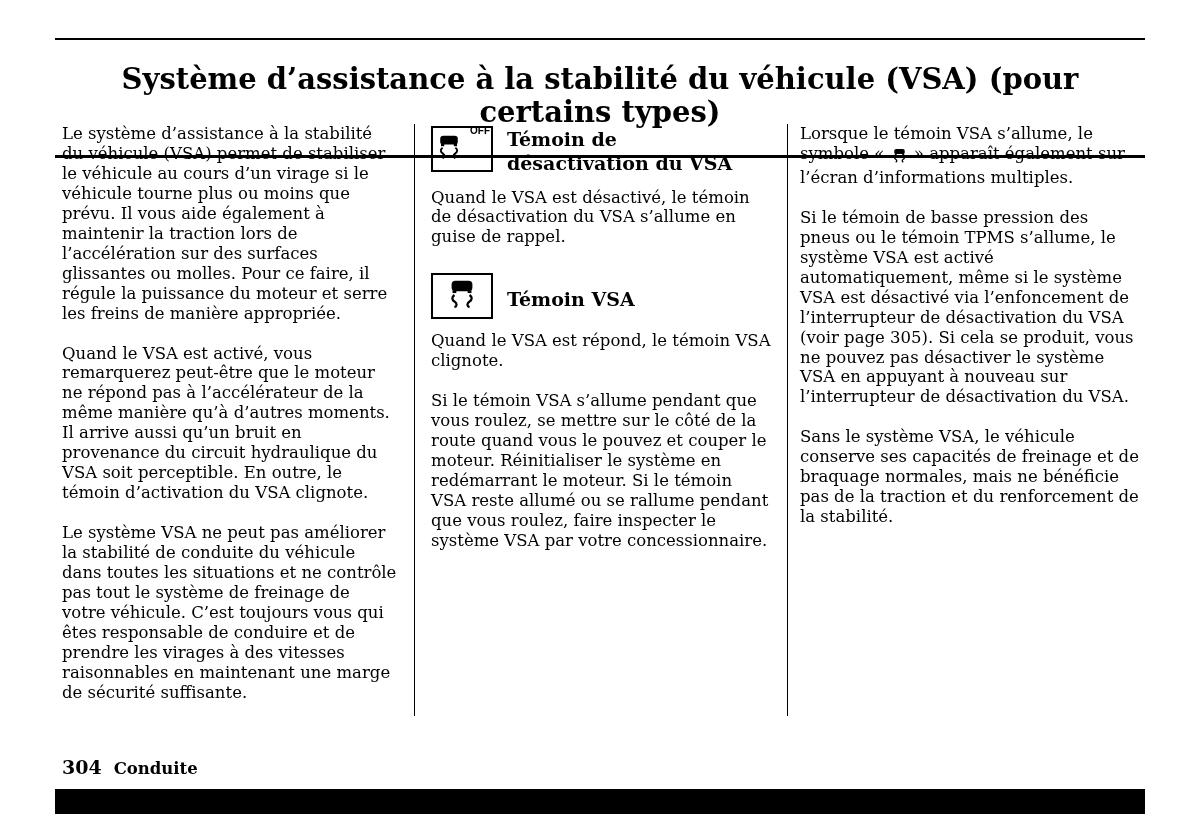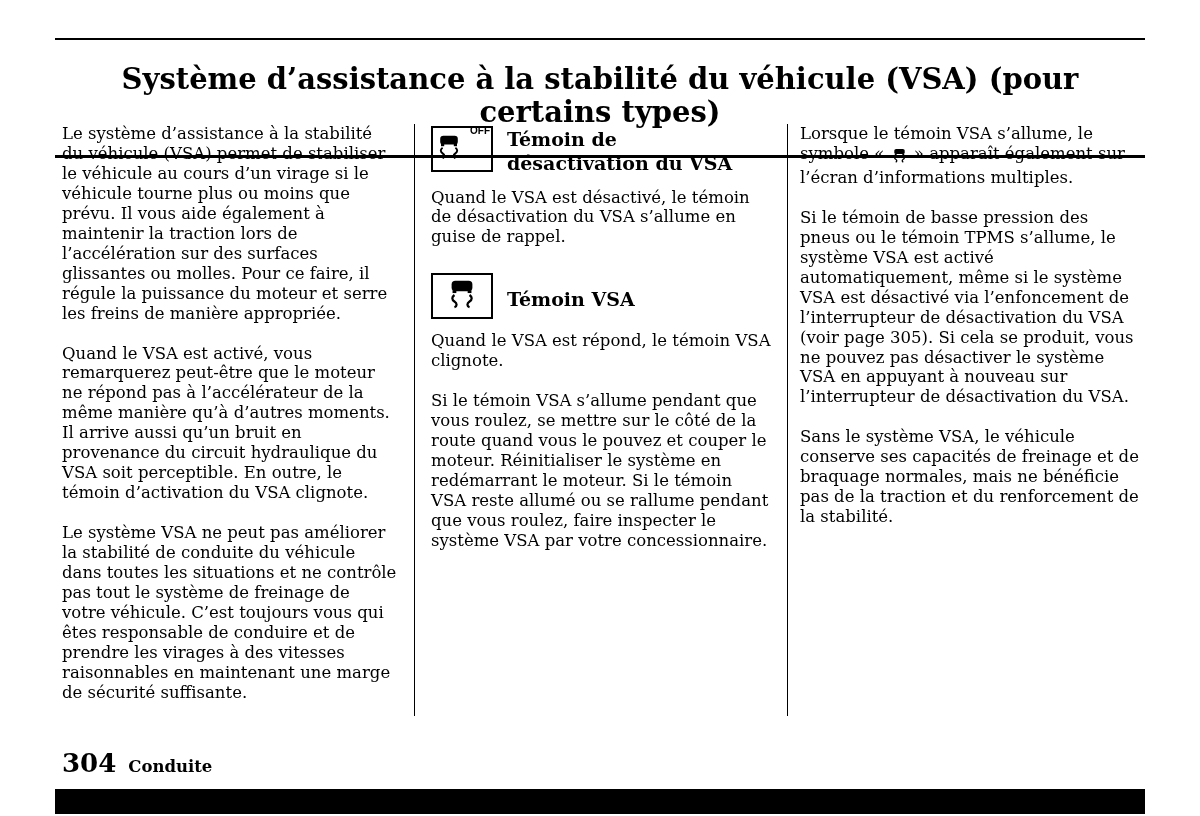--- a/index.html
+++ b/index.html
@@ -47,21 +47,21 @@
   .ind-heading{
     margin:2px 0 0 14px;font-size:19px;font-weight:bold;line-height:1.25;
     max-width:250px;
   }
   .indicator-row.row2 .ind-heading{margin-top:8px;}
 
   .inline-icon{display:inline-block;vertical-align:-4px;margin:0 1px;}
 
   
   .footer{position:absolute;left:62px;bottom:38px;font-weight:bold;}
-  .page-num{font-size:26px;}
+  .page-num{font-size:19px;}
   .section{font-size:16.5px;margin-left:12px;}
   .bottom-bar{
     position:absolute;left:55px;right:55px;bottom:2px;height:25px;background:#000;
   }
 </style>
 </head>
 <body>
 
 <div class="page">
 

